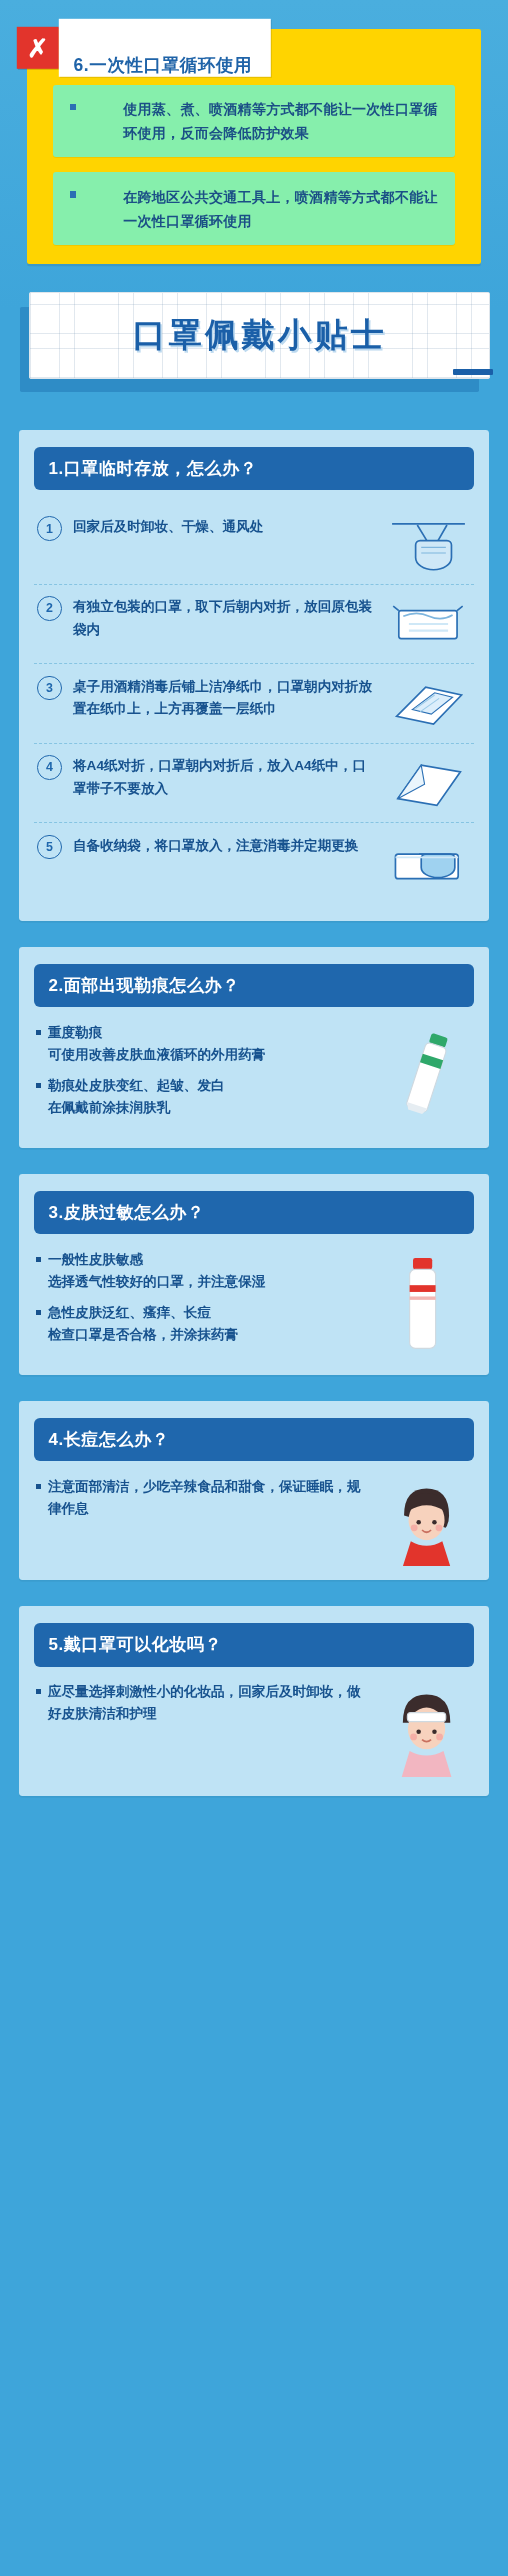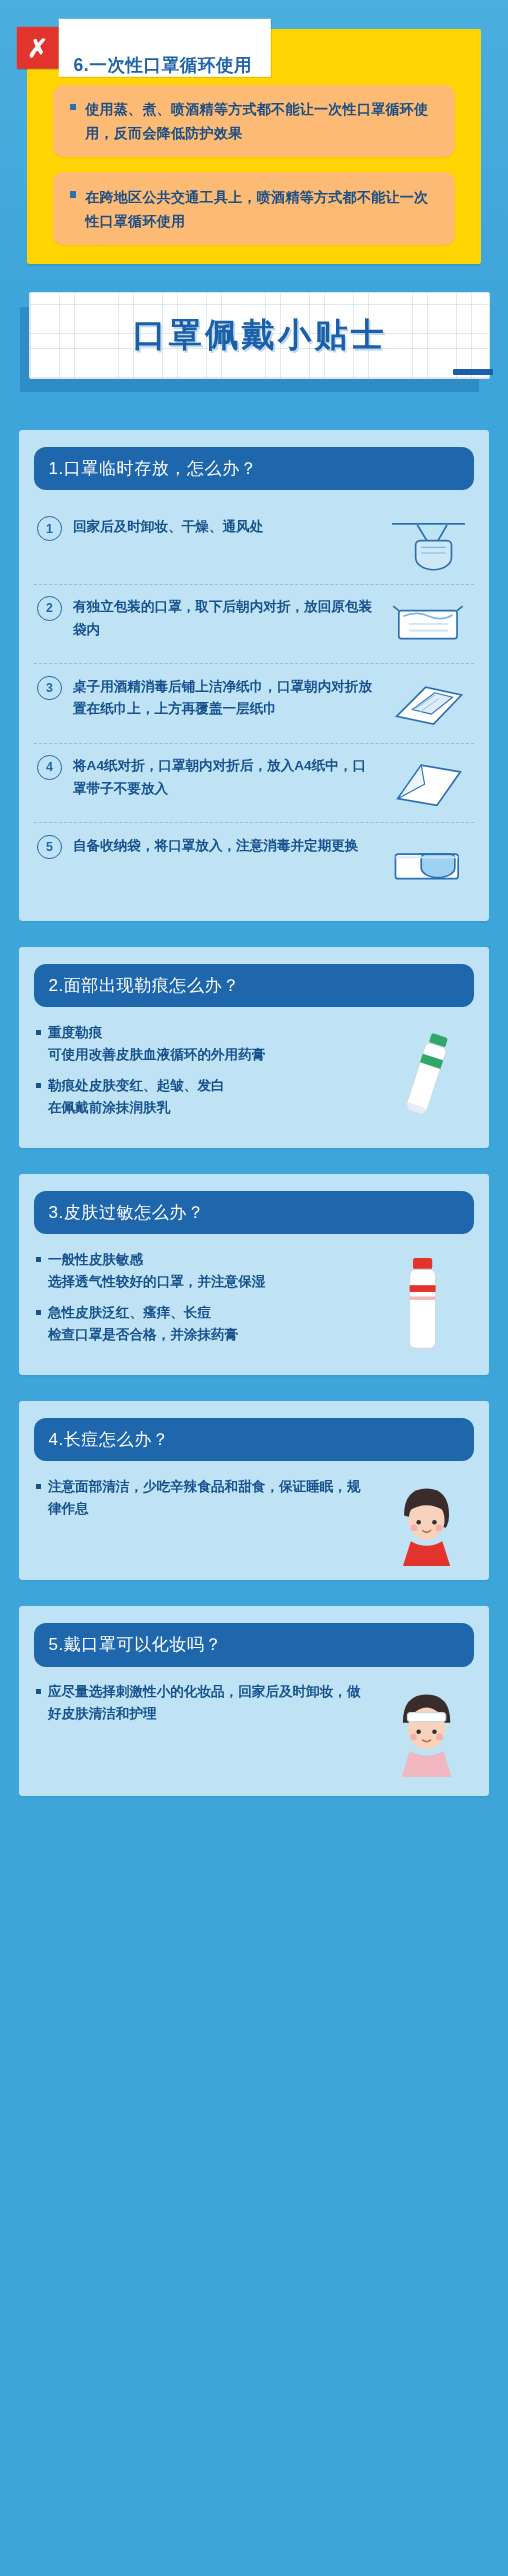--- a/index.html
+++ b/index.html
@@ -54,26 +54,27 @@
     font-size:17.5px;
     font-weight:bold;
     letter-spacing:0.6px;
     white-space:nowrap;
   }
   .yellow-items{
     padding:0 26px;
     margin-top:-2.3px;
   }
   .white-card{
-    background:#fdba74;
-    border-radius:10px;
+    background:#86efac;
+    border-radius:3px;
     padding:12.4px 14.7px 12.4px 17px;
     margin-bottom:14.7px;
     display:flex;
     box-shadow:0 1.1px 0 rgba(0,0,0,0.06);
+    gap:38px;
   }
   .white-card:last-child{margin-bottom:0;}
   .sq-bullet{
     width:6.2px;height:6.2px;
     background:#2b6fb4;
     flex:none;
     margin:6.8px 9px 0 0;
   }
   .white-card p{
     margin:0;
@@ -128,23 +129,23 @@
     margin:26px 19px 0 19px;
     background:#bfe3f5;
     border-radius:3.4px;
     padding:17px 14.7px 19px 14.7px;
     box-shadow:0 1.7px 0 rgba(0,0,0,0.05);
   }
   .qtitle{
     background:#1f67ad;
     color:#fff;
     font-size:17px;
-    font-weight:normal;
+    font-weight:bold;
     letter-spacing:0.6px;
-    border-radius:12px;
+    border-radius:6px;
     padding:10.2px 14.7px;
     display:block;
   }
   .rows{margin-top:14.7px;}
   .row{
     display:flex;
     align-items:flex-start;
     padding:11.3px 3.4px 11.3px 3.4px;
     border-bottom:1.1px dashed #86c4e2;
   }

